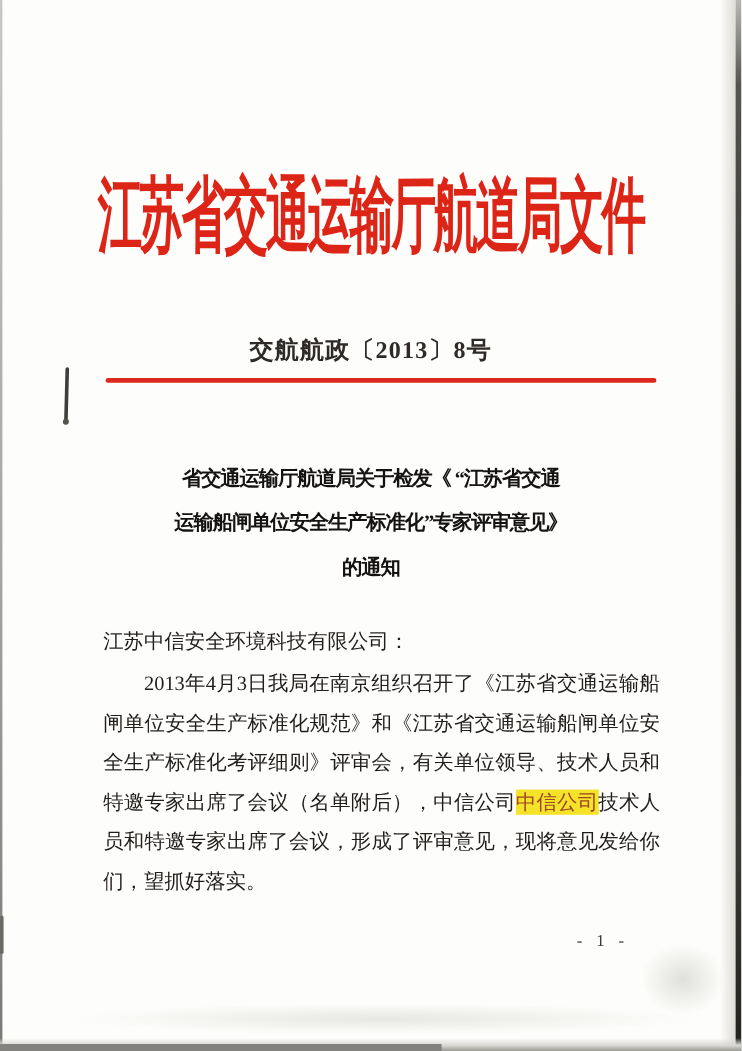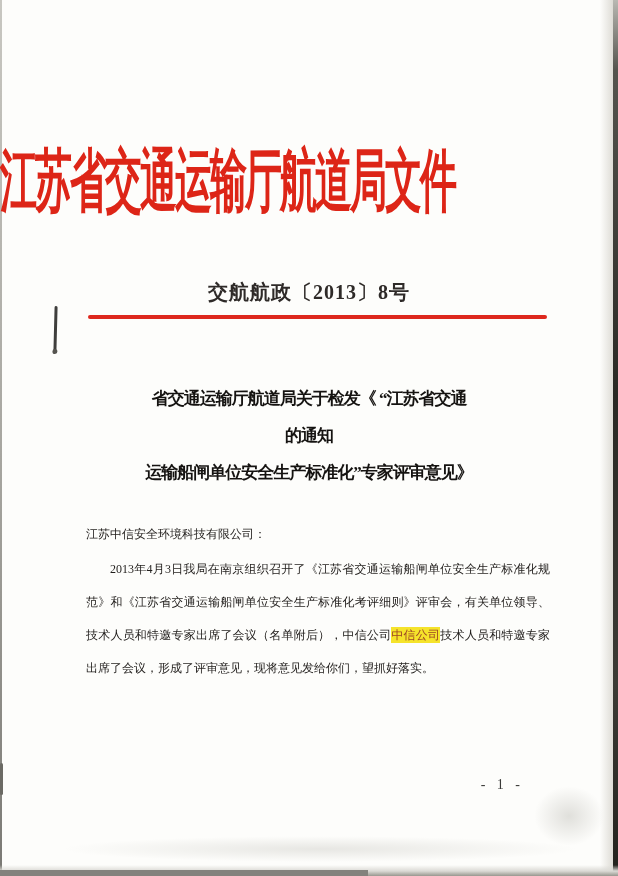--- a/index.html
+++ b/index.html
@@ -55,21 +55,21 @@
     transform: rotate(1.5deg);
   }
   .pen-mark::after {
     content: ""; position: absolute; left: -1px; bottom: -2px;
     width: 5px; height: 5px; border-radius: 50%; background: #55544f;
   }
 
   
   .doc-header {
     position: absolute; top: 162px; left: 0; width: 100%;
-    line-height: 40px;
+    text-align: center; line-height: 40px;
     margin: 0;
   }
   .doc-header-inner {
     display: inline-block;
     font-size: 37px;
     font-weight: bold;
     letter-spacing: -2px;
     white-space: nowrap;
     color: var(--header-red, #dd2517);
     transform: scaleY(1.85);
@@ -99,21 +99,21 @@
     text-align: center;
     font-size: 17px; line-height: 37px;
     font-weight: bold;
     letter-spacing: -1px;
     color: #151311;
   }
 
   
   .doc-body {
     position: absolute; top: 518px; left: 86px; width: 464px;
-    font-size: 12px; line-height: 33px;
+    font-size: 17px; line-height: 33px;
     color: var(--body-text, #201d1b);
   }
   .salutation {
     text-align: left;
   }
   .para {
     margin: 2px 0 0 0;
     text-indent: 2em;
     text-align: justify;
   }
@@ -149,22 +149,22 @@
   <h1 class="doc-header">
     <span class="doc-header-inner">江苏省交通运输厅航道局文件</span>
   </h1>
 
   <div class="doc-number">交航航政〔2013〕8号</div>
 
   <div class="red-rule"></div>
 
   <div class="doc-title">
     <div>省交通运输厅航道局关于检发《 “江苏省交通</div>
+    <div>运输船闸单位安全生产标准化”专家评审意见》</div>
     <div>的通知</div>
-    <div>运输船闸单位安全生产标准化”专家评审意见》</div>
   </div>
 
   <div class="doc-body">
     <div class="salutation">江苏中信安全环境科技有限公司：</div>
     <p class="para"><span>2013年4月3日我局在南京组织召开了《江苏省交通运输船闸单位安全生产标准化规范》和《江苏省交通运输船闸单位安全生产标准化考评细则》评审会，有关单位领导、技术人员和特邀专家出席了会议（名单附后），中信公司</span><span class="hl">中信公司</span><span>技术人员和特邀专家出席了会议，形成了评审意见，现将意见发给你们，望抓好落实。</span></p>
   </div>
 
   <div class="page-number">- 1 -</div>
 
 </div>

